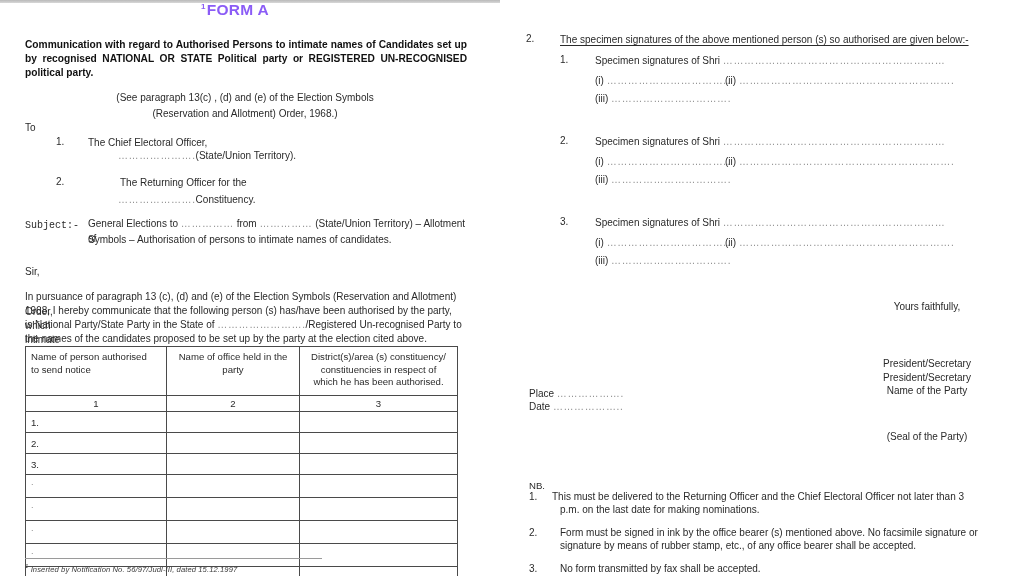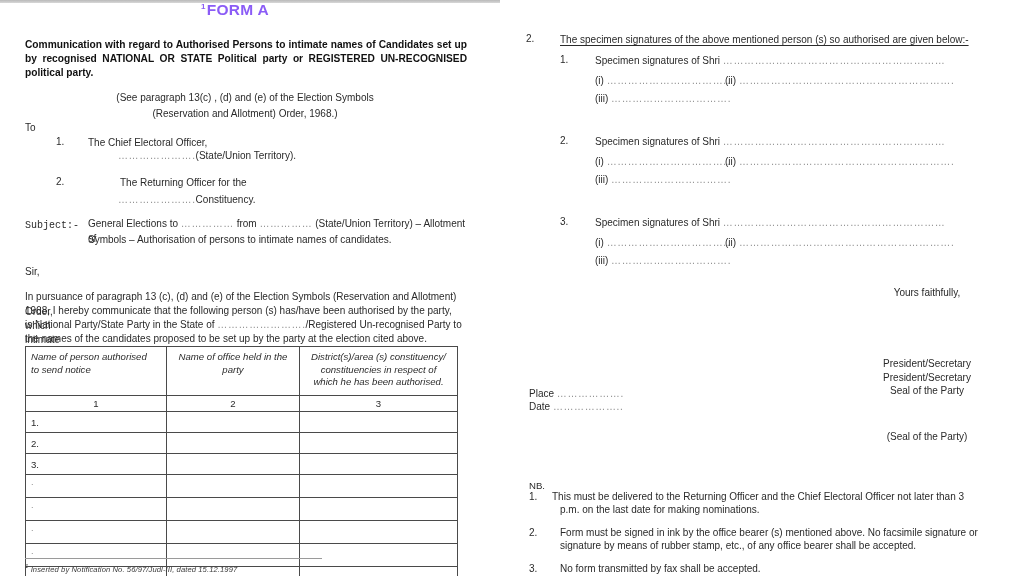--- a/index.html
+++ b/index.html
@@ -88,21 +88,20 @@
     font-size: 9.6px;
     font-weight: normal;
     color: #2b2b2b;
     padding: 0;
   }
   table.reg th.hdr {
     height: 44px;
     vertical-align: top;
     padding: 4px 5px 0 5px;
     line-height: 12.5px;
-    font-style: italic;
   }
   table.reg th.hdr.l { text-align: left; }
   table.reg th.hdr.c { text-align: center; }
   table.reg td.numrow {
     height: 15px;
     text-align: center;
   }
   table.reg td.cell {
     height: 20px;
     padding-left: 5px;
@@ -316,26 +315,26 @@
     </div>
     <div class="txt" style="left:213px; top:236px;">
       <span>(ii)</span>
       <span class="dots">…………………………………………………….</span>
     </div>
     <div class="txt" style="left:83px; top:254px;">
       <span>(iii)</span>
       <span class="dots">…………………………….</span>
     </div>
 
-    <div class="sig-block" style="left:335px; top:286px; width:160px;">Yours faithfully,</div>
+    <div class="sig-block" style="left:335px; top:300px; width:160px;">Yours faithfully,</div>
 
     <div class="sig-block" style="left:335px; top:357px; width:160px;">
       <div>President/Secretary</div>
       <div>President/Secretary</div>
-      <div>Seal  of the Party</div>
+      <div>Name  of the Party</div>
     </div>
 
     <div class="sig-block" style="left:335px; top:430px; width:160px;">(Seal of the Party)</div>
 
     <div class="txt" style="left:17px; top:387px;">
       <span>Place</span>
       <span class="dots">……………….</span>
     </div>
     <div class="txt" style="left:17px; top:400px;">
       <span>Date</span>

